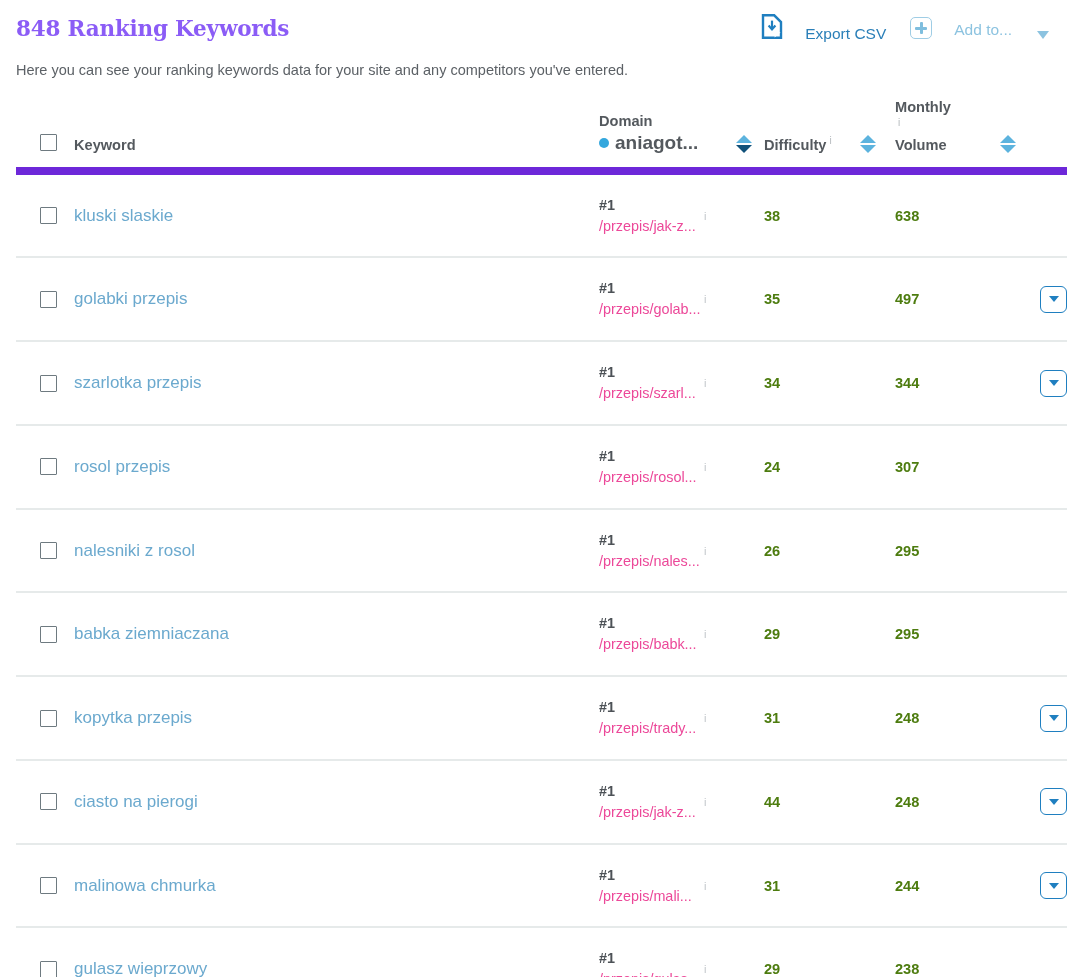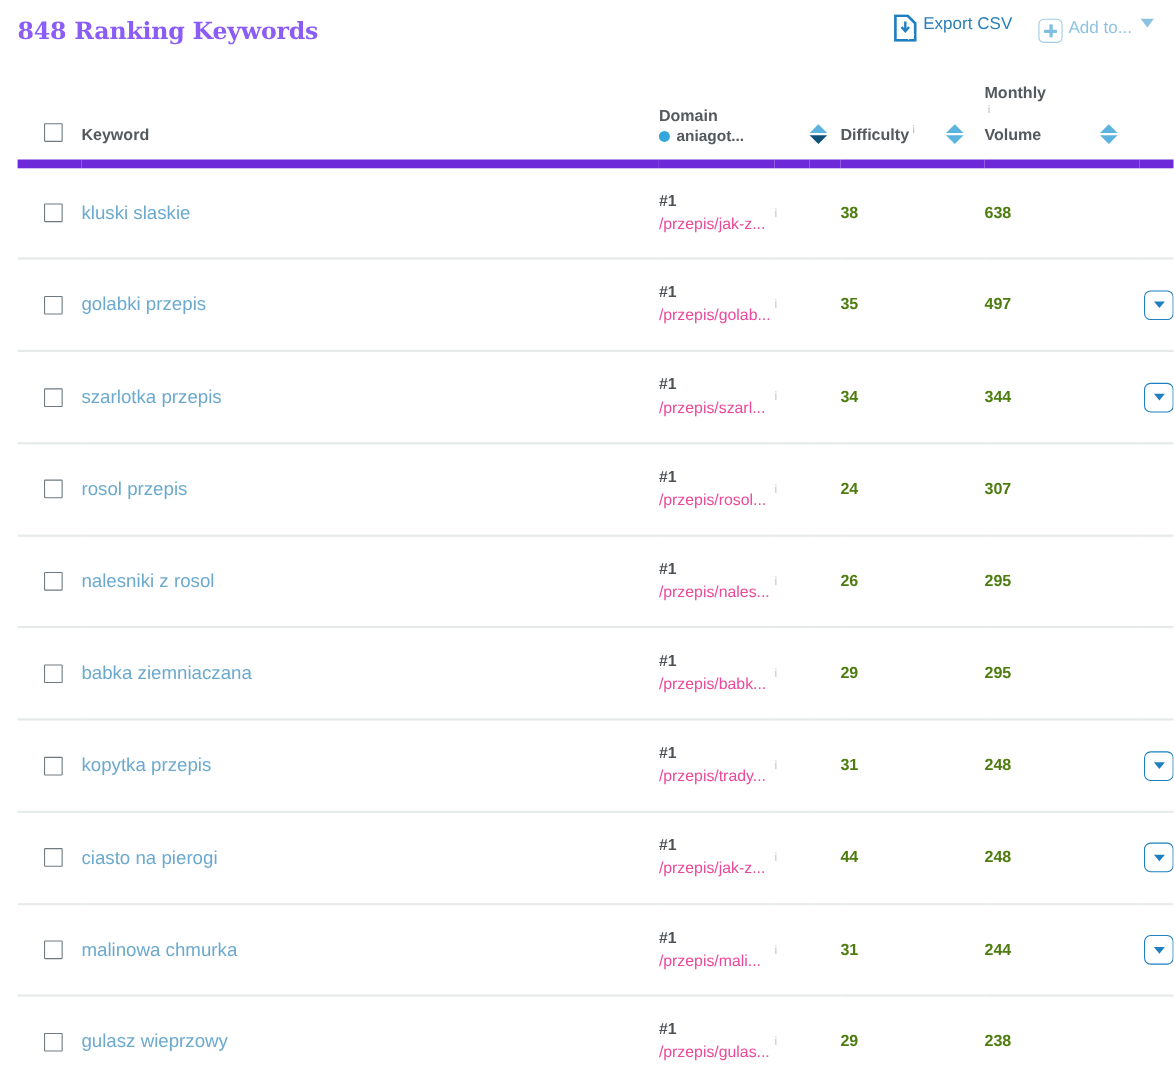--- a/index.html
+++ b/index.html
@@ -34,22 +34,22 @@
     white-space: nowrap;
   }
   .top-actions {
     margin-left: auto;
     display: flex;
     align-items: center;
     gap: 24px;
   }
   .action {
     display: flex;
-    align-items: flex-start;
-    gap: 5px;
+    align-items: flex-end;
+    gap: 22px;
     cursor: pointer;
     white-space: nowrap;
   }
   .action-label {
     font-size: 15.5px;
     color: #2a7fb8;
   }
   .action-label.muted { color: #8cc3e0; }
   .caret-down {
     width: 0; height: 0;
@@ -112,21 +112,21 @@
     font-size: 14.6px;
     font-weight: bold;
     color: #54595e;
     line-height: 1.28;
   }
   .th-label.stack { display: block; }
   .dom-site {
     display: flex;
     align-items: center;
     gap: 6px;
-    font-size: 14px;
+    font-size: 19px;
     font-weight: bold;
     color: #54595e;
     line-height: 1.25;
     white-space: nowrap;
   }
   .dot {
     width: 10px; height: 10px;
     border-radius: 50%;
     background: #34a7dd;
     flex: none;
@@ -251,20 +251,21 @@
 
       <div class="action">
         <span class="plus-box"></span>
         <span class="action-label muted">Add to...</span>
         <span class="caret-down"></span>
       </div>
 
     </div>
   </div>
 
+  <div class="subtitle">Here you can see your ranking keywords data for your site and any competitors you've entered.</div>
 
   <div class="table-wrap">
     <table class="kw">
       <colgroup>
         <col class="c-chk">
           <col class="c-kw">
           <col class="c-dom">
           <col class="c-info">
           <col class="c-sort1">
         <col class="c-diff">

